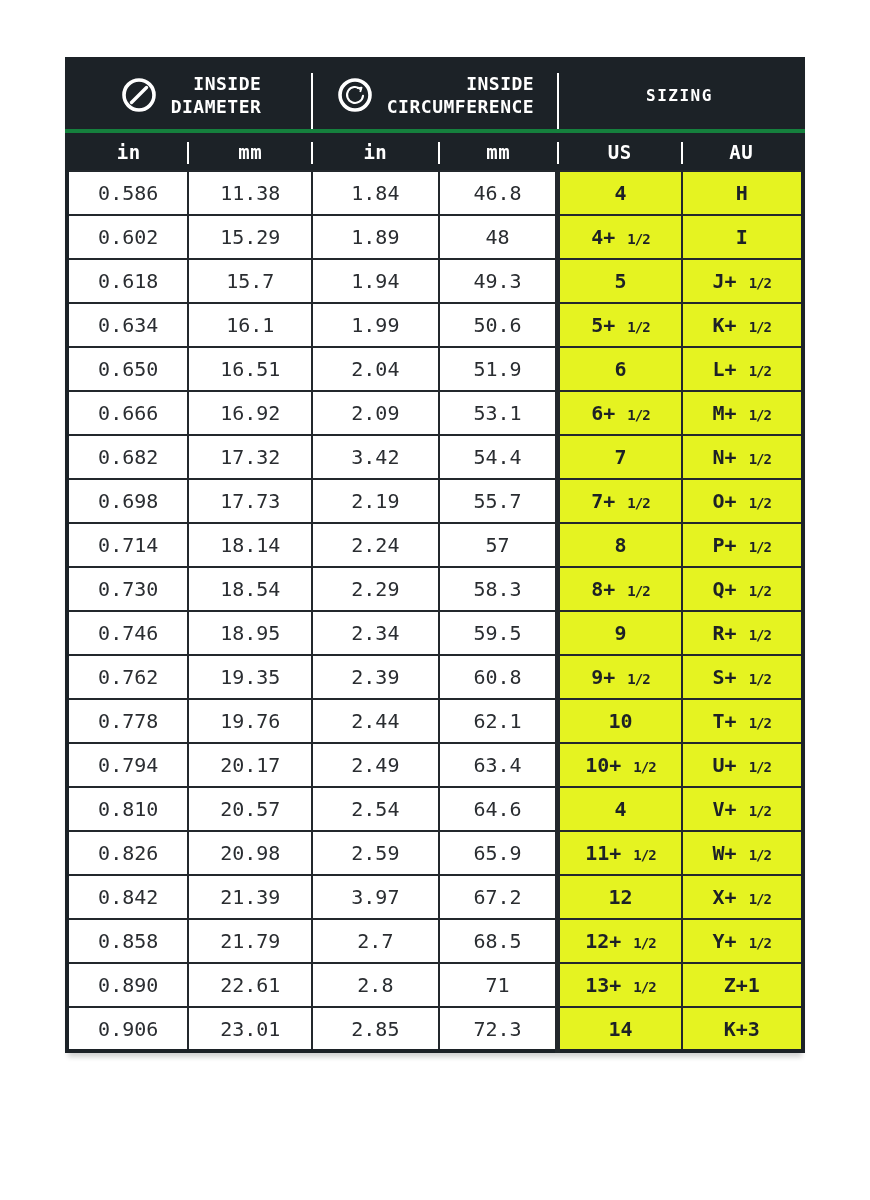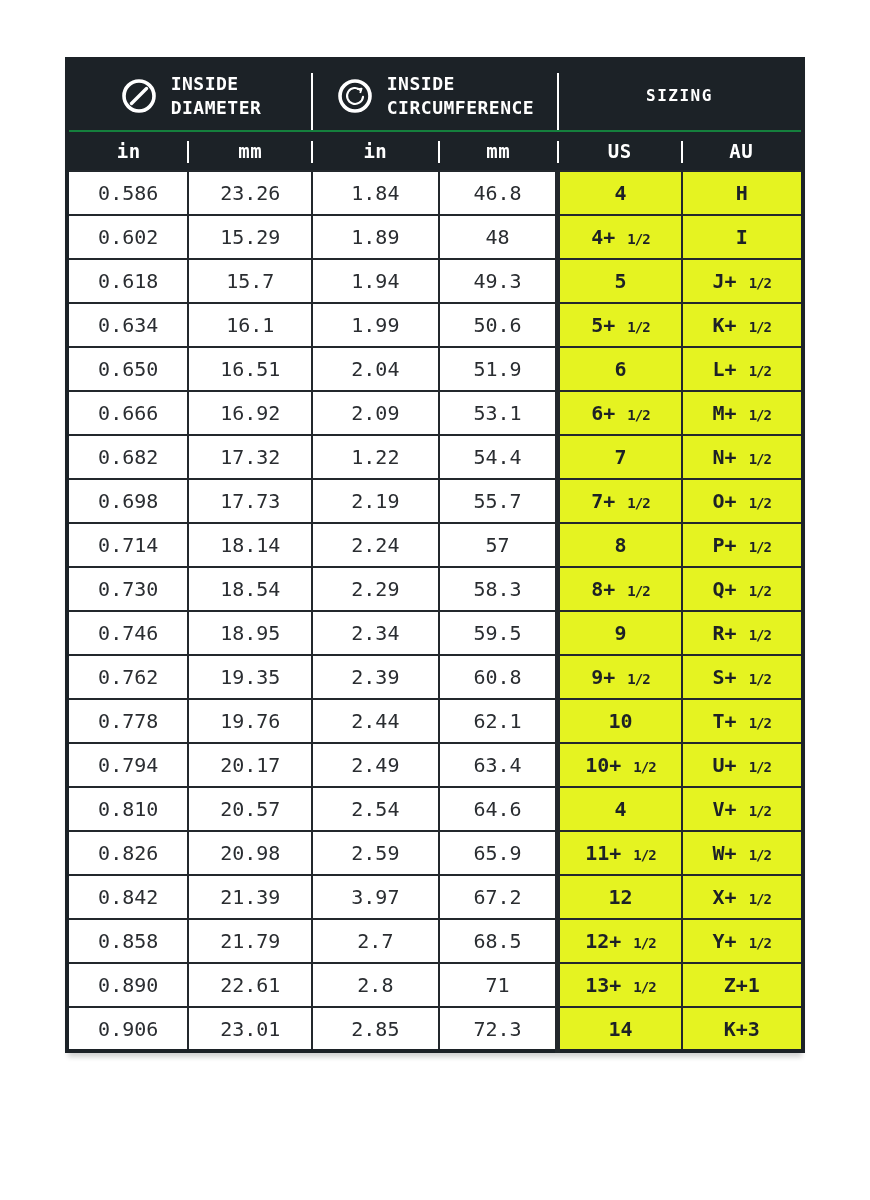--- a/index.html
+++ b/index.html
@@ -24,27 +24,27 @@
     width: 100%; table-layout: fixed; border-collapse: collapse;
     border: 4px solid var(--dark);
   }
   thead th { background: var(--dark); color: #ffffff; font-weight: bold; padding: 0; }
   tr.group-row th { height: 72px; position: relative; }
   tr.group-row th.sep::before {
     content: ""; position: absolute; left: -1px; top: 12px; bottom: 0;
     width: 2px; background: #ffffff;
   }
   .gwrap { display: flex; align-items: center; justify-content: center; gap: 13px; }
-  .glines { display: flex; flex-direction: column; align-items: flex-start; text-align: left;
+  .glines { display: flex; flex-direction: column; align-items: flex-end; text-align: left;
     font-size: 18px; line-height: 1.3; letter-spacing: 0.5px; }
   .gsingle { font-size: 16px; letter-spacing: 1.5px; }
   .hicon { display: inline-flex; width: 38px; height: 38px; }
   .hicon svg { width: 38px; height: 38px; }
   tr.unit-row th {
-    height: 40px; border-top: 2px solid #15803d; font-size: 19px;
+    height: 40px; border-top: 4px solid #15803d; font-size: 19px;
     position: relative; letter-spacing: 0.5px;
   }
   tr.unit-row th.sep::before {
     content: ""; position: absolute; left: -1px; top: 9px; height: 22px;
     width: 2px; background: #ffffff;
   }
   tbody td {
     height: 44px; background: #ffffff; border: 2px solid var(--grid);
     text-align: center; vertical-align: middle;
     font-size: 20px; color: var(--text);
@@ -107,21 +107,21 @@
           <th class="sep">mm</th>
           <th class="sep">in</th>
           <th class="sep">mm</th>
           <th class="sep">US</th>
           <th class="sep">AU</th>
         </tr>
       </thead>
       <tbody>
           <tr>
             <td>0.586</td>
-            <td>23.26</td>
+            <td>11.38</td>
             <td>1.84</td>
             <td>46.8</td>
             <td class="size-cell us-cell">4</td>
             <td class="size-cell">H</td>
           </tr>
           <tr>
             <td>0.602</td>
             <td>15.29</td>
             <td>1.89</td>
             <td>48</td>
@@ -156,21 +156,21 @@
             <td>0.666</td>
             <td>16.92</td>
             <td>2.09</td>
             <td>53.1</td>
             <td class="size-cell us-cell"><span class="base">6+</span><span class="frac">1/2</span></td>
             <td class="size-cell"><span class="base">M+</span><span class="frac">1/2</span></td>
           </tr>
           <tr>
             <td>0.682</td>
             <td>17.32</td>
-            <td>1.22</td>
+            <td>3.42</td>
             <td>54.4</td>
             <td class="size-cell us-cell">7</td>
             <td class="size-cell"><span class="base">N+</span><span class="frac">1/2</span></td>
           </tr>
           <tr>
             <td>0.698</td>
             <td>17.73</td>
             <td>2.19</td>
             <td>55.7</td>
             <td class="size-cell us-cell"><span class="base">7+</span><span class="frac">1/2</span></td>

